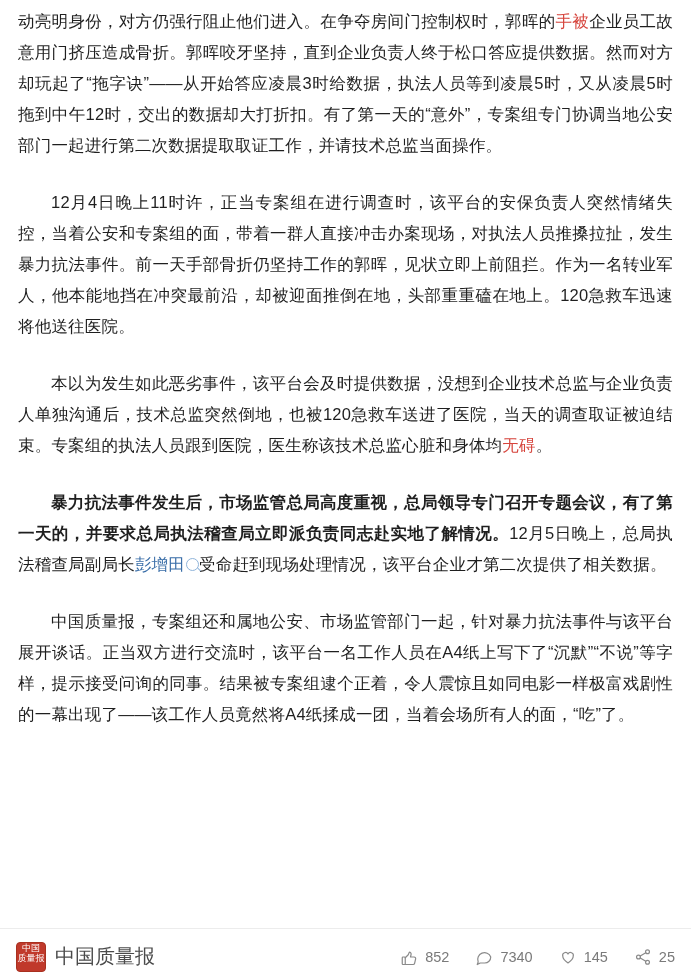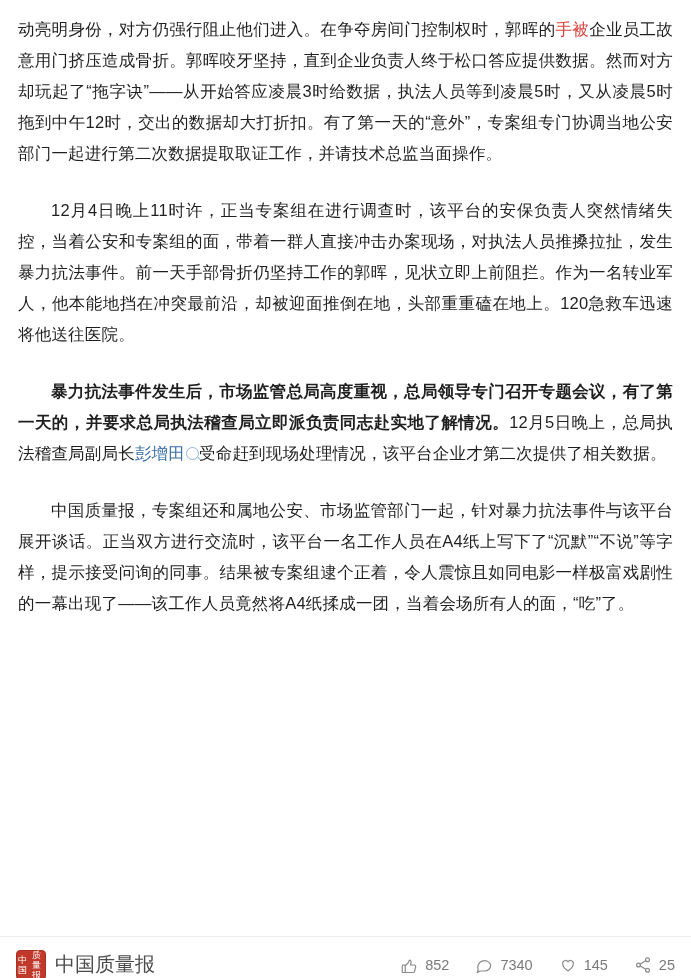--- a/index.html
+++ b/index.html
@@ -29,21 +29,21 @@
     line-height: 31px;
     text-align: justify;
     text-justify: inter-ideograph;
     margin: 0 0 26px 0;
     text-indent: 2em;
     color: #1f1f1f;
     letter-spacing: 0.2px;
   }
   .para.first {
     text-indent: 0;
-    margin-top: 14px;
+    margin-top: 6px;
   }
   .hl {
     color: #d6443c;
   }
   .link {
     color: #3a6ea8;
   }
   .link-wrap {
     white-space: nowrap;
   }
@@ -90,21 +90,21 @@
   }
   .source-logo {
     width: 30px;
     height: 30px;
     border-radius: 4px;
     background: #c0392b;
     color: #ffffff;
     font-size: 9px;
     line-height: 10px;
     display: flex;
-    flex-direction: row;
+    flex-direction: column;
     align-items: center;
     justify-content: flex-start;
     text-align: center;
     font-family: "Liberation Serif", serif;
     letter-spacing: 0px;
     border: 1px solid #a8301f;
     box-sizing: border-box;
   }
   .source-logo span { display: block; }
   .source-name {
@@ -128,20 +128,21 @@
   .stat-val { color: #7a7a7a; }
 </style>
 </head>
 <body>
 
 <div class="page">
 
   <div class="article">
     <p class="para first"><span>动亮明身份，对方仍强行阻止他们进入。在争夺房间门控制权时，郭晖的</span><span class="hl">手被</span><span>企业员工故意用门挤压造成骨折。郭晖咬牙坚持，直到企业负责人终于松口答应提供数据。然而对方却玩起了“拖字诀”——从开始答应凌晨3时给数据，执法人员等到凌晨5时，又从凌晨5时拖到中午12时，交出的数据却大打折扣。有了第一天的“意外”，专案组专门协调当地公安部门一起进行第二次数据提取取证工作，并请技术总监当面操作。</span></p>
     <p class="para"><span>12月4日晚上11时许，正当专案组在进行调查时，该平台的安保负责人突然情绪失控，当着公安和专案组的面，带着一群人直接冲击办案现场，对执法人员推搡拉扯，发生暴力抗法事件。前一天手部骨折仍坚持工作的郭晖，见状立即上前阻拦。作为一名转业军人，他本能地挡在冲突最前沿，却被迎面推倒在地，头部重重磕在地上。120急救车迅速将他送往医院。</span></p>
+    <p class="para"><span>本以为发生如此恶劣事件，该平台会及时提供数据，没想到企业技术总监与企业负责人单独沟通后，技术总监突然倒地，也被120急救车送进了医院，当天的调查取证被迫结束。专案组的执法人员跟到医院，医生称该技术总监心脏和身体均</span><span class="hl">无碍</span><span>。</span></p>
     <p class="para"><span style="font-weight: bold;">暴力抗法事件发生后，市场监管总局高度重视，总局领导专门召开专题会议，有了第一天的，并要求总局执法稽查局立即派负责同志赴实地了解情况。</span><span>12月5日晚上，总局执法稽查局副局长</span><span class="link-wrap"><span class="link">彭增田</span><span class="search-badge"></span></span><span>受命赶到现场处理情况，该平台企业才第二次提供了相关数据。</span></p>
     <p class="para"><span>中国质量报，专案组还和属地公安、市场监管部门一起，针对暴力抗法事件与该平台展开谈话。正当双方进行交流时，该平台一名工作人员在A4纸上写下了“沉默”“不说”等字样，提示接受问询的同事。结果被专案组逮个正着，令人震惊且如同电影一样极富戏剧性的一幕出现了——该工作人员竟然将A4纸揉成一团，当着会场所有人的面，“吃”了。</span></p>
   </div>
 
   <div class="footer">
     <div class="source">
       <div class="source-logo">
         <span>中国</span>
         <span>质量报</span>
       </div>

